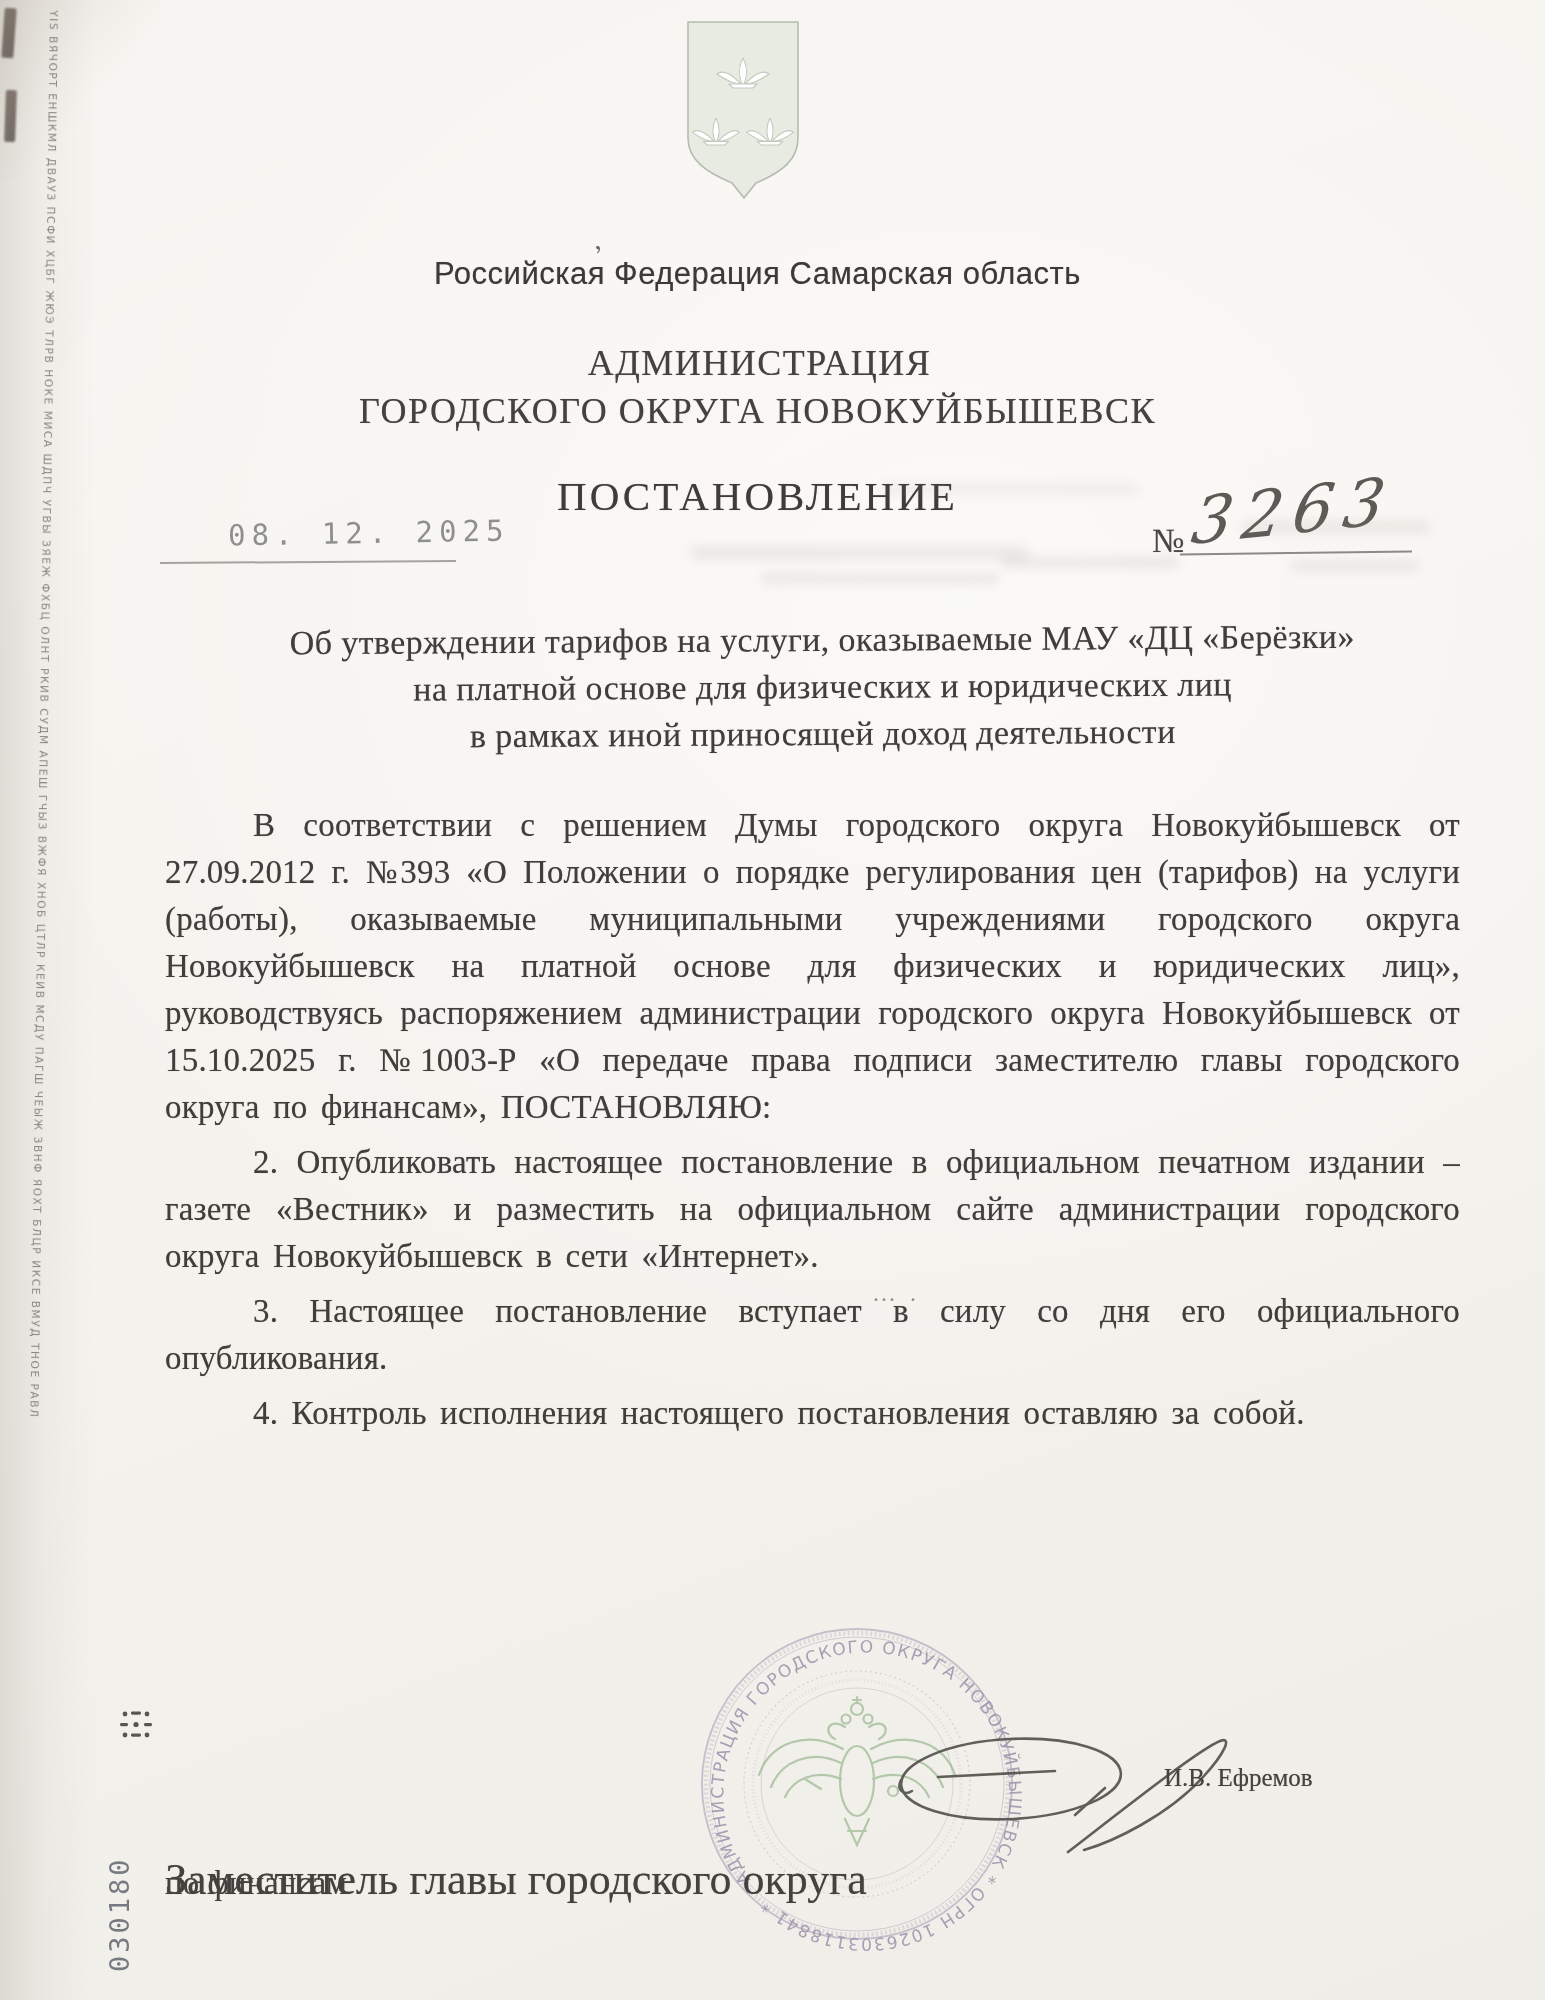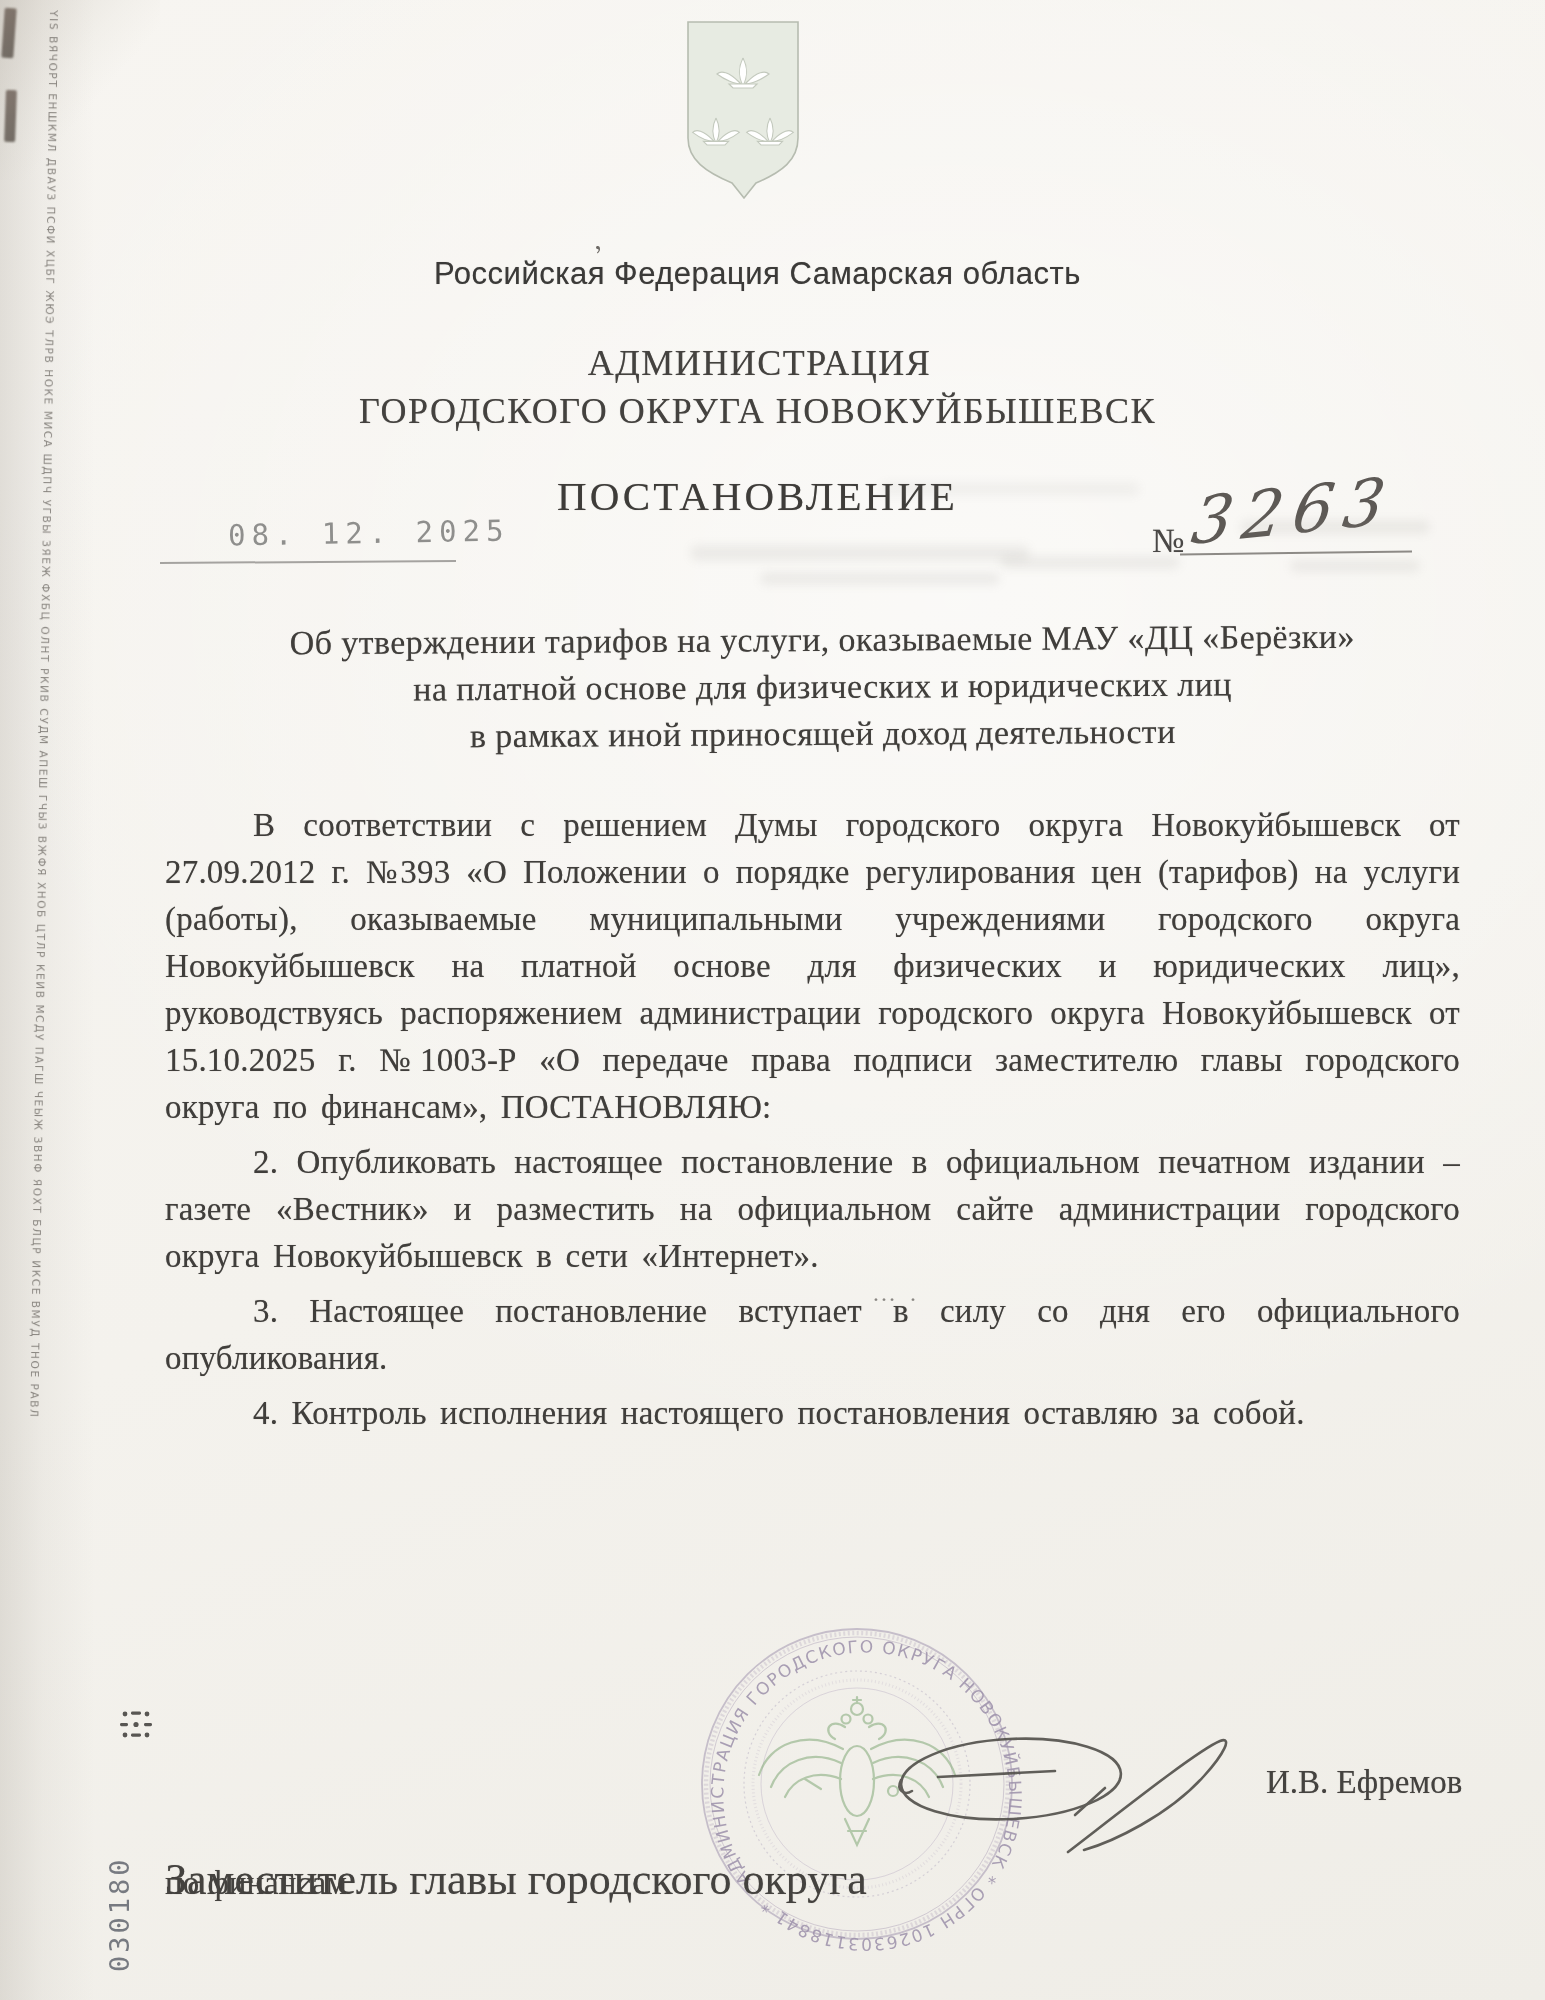--- a/index.html
+++ b/index.html
@@ -56,21 +56,21 @@
   .body-block{
     left:165px;top:802px;width:1295px;
     font-size:33px;line-height:47px;text-align:justify;
     letter-spacing:.2px;word-spacing:5px;color:#403e3b;
   }
   .body-block p{margin:8px 0 0 0;text-indent:88px;}
   .body-block p:first-child{margin-top:0;}
   
   .post1{left:165px;top:1854px;font-size:44px;color:#44423f;}
   .post2{left:165px;top:1841px;font-size:33px;color:#44423f;margin-top:24px;}
-  .signer{left:1266px;top:1764px;font-size:33px;color:#44423f;}
+  .signer{left:1164px;top:1764px;font-size:25px;color:#44423f;}
   
   .vert-num{
     left:104px;top:1802px;height:170px;
     writing-mode:vertical-rl;transform:rotate(180deg);
     font-family:"DejaVu Sans Mono", monospace;font-size:27px;letter-spacing:3px;
     color:#6a6e76;opacity:.9;
   }
   .edge-bleed{
     left:40px;top:10px;height:1980px;width:20px;
     writing-mode:vertical-rl;

